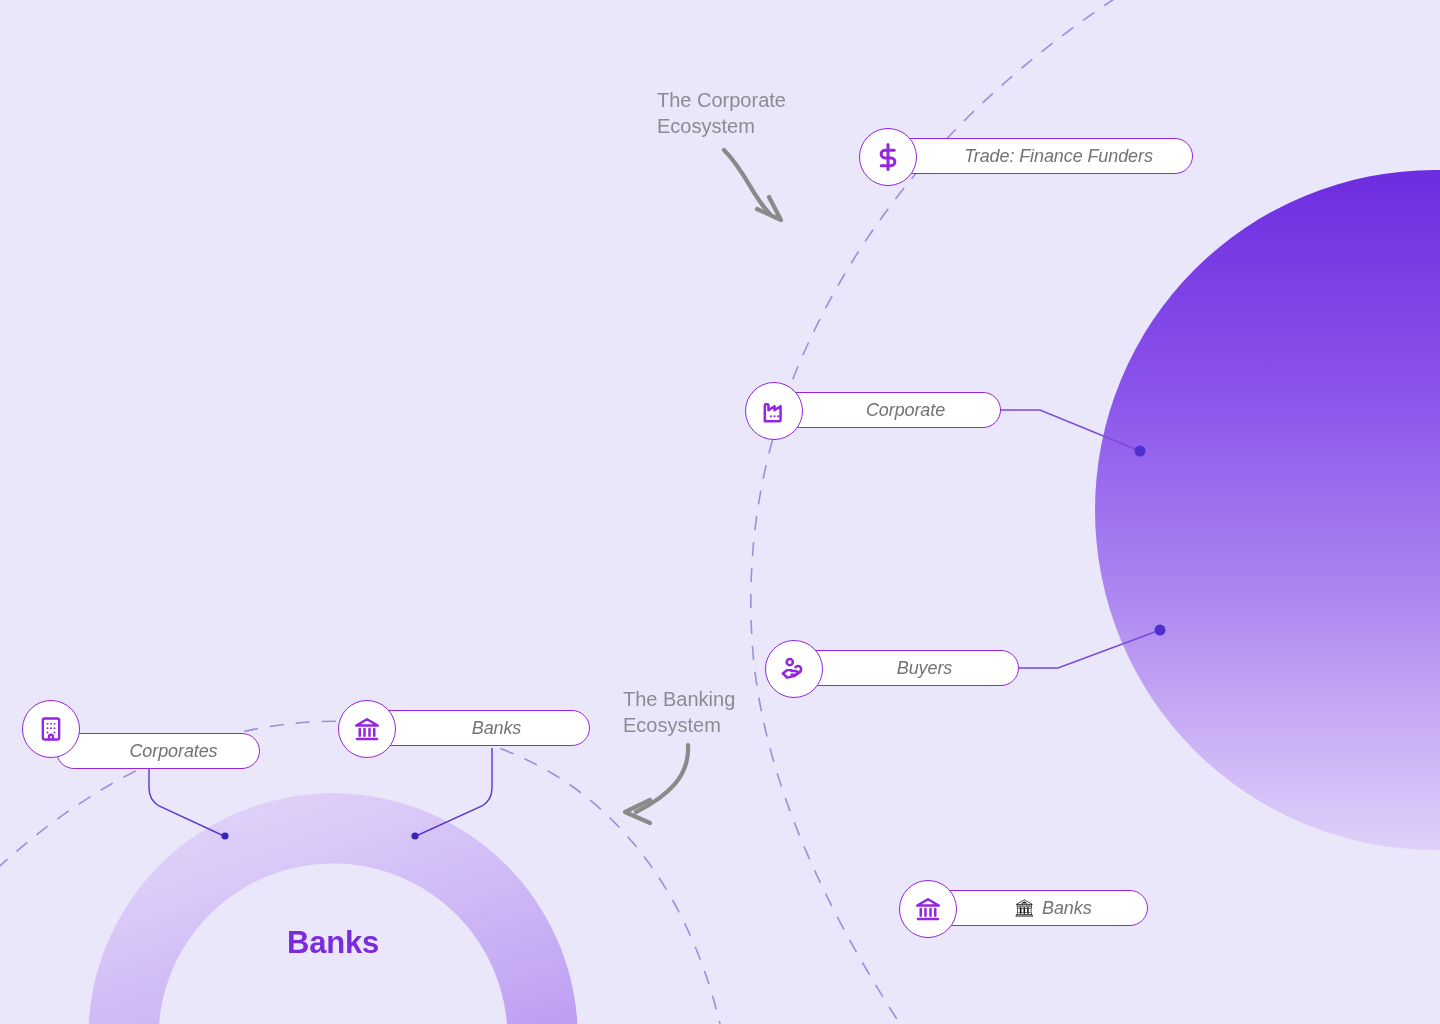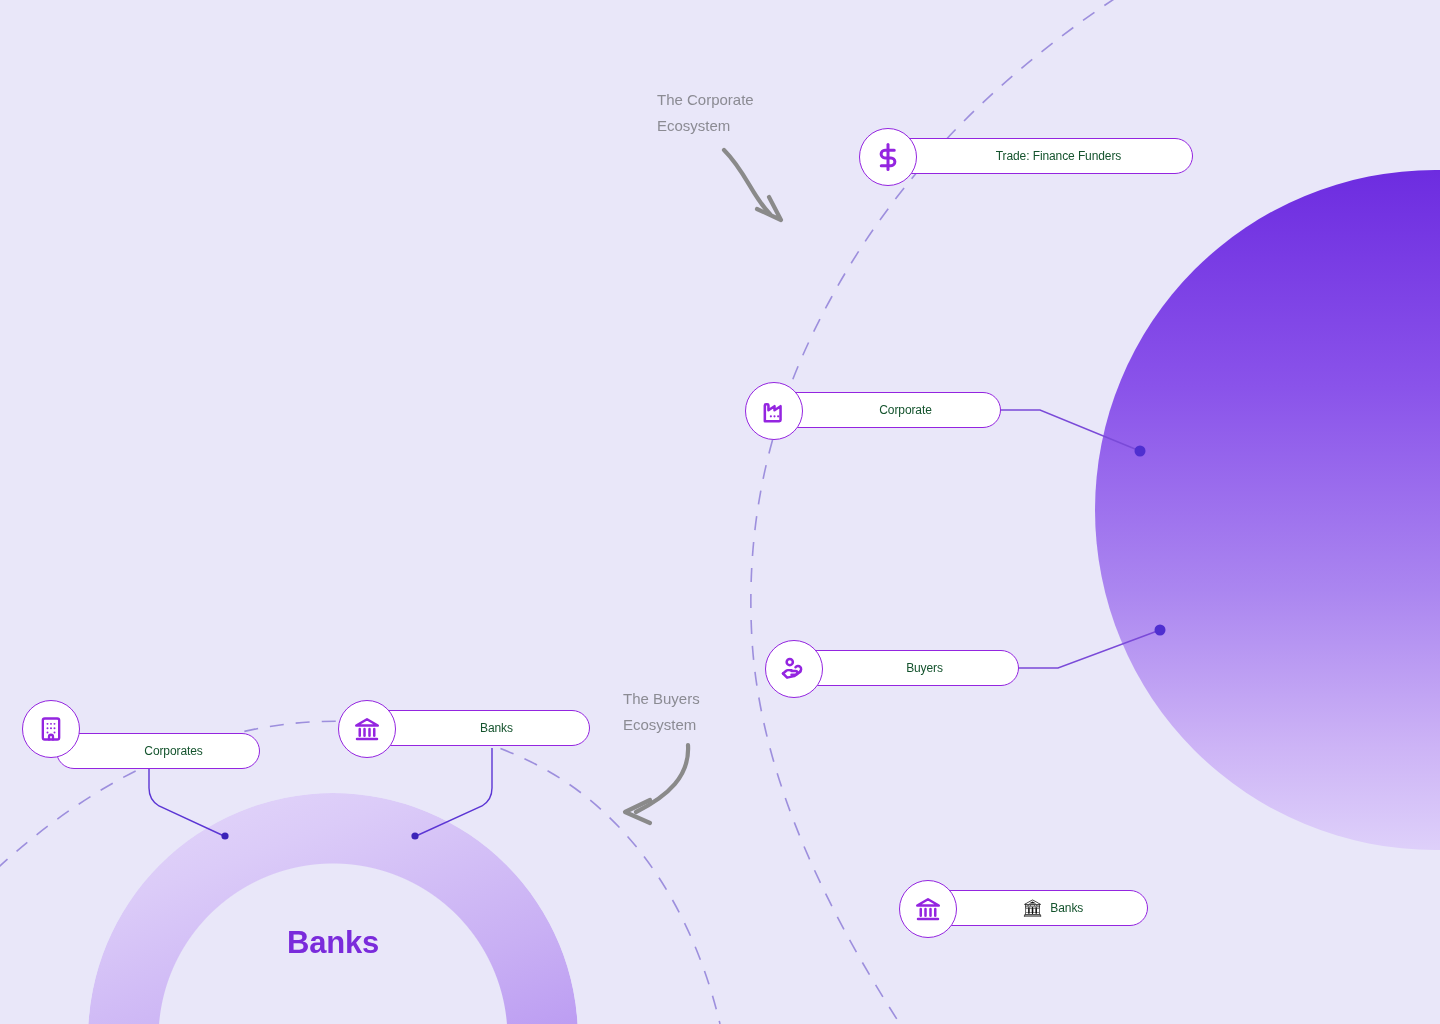--- a/index.html
+++ b/index.html
@@ -50,21 +50,21 @@
     color:#7a2bdb;
     font-size:31px;
     font-weight:bold;
     letter-spacing:-0.2px;
   }
 
   
   .annot{
     position:absolute;
     color:#8b8b93;
-    font-size:15px;
+    font-size:20px;
     line-height:26px;
     white-space:pre-line;
   }
   .annot-corporate{left:657px;top:87px;width:210px;}
   .annot-banking{left:623px;top:686px;width:190px;}
 
   
   .node{position:absolute;height:56px;}
   .node .pill{
     position:absolute;
@@ -73,24 +73,25 @@
     border:1px solid #9425e0;
     border-radius:18px;
     background:#ffffff;
     display:flex;
     align-items:center;
     justify-content:center;
     box-sizing:border-box;
     padding:0 16px 0 40px;
   }
   .node .pill .ptext{
-    color:#14532d;
-    font-size:12px;
+    color:#737373;
+    font-size:18px;
     white-space:nowrap;
     letter-spacing:-0.1px;
+    font-style:italic;
   }
   .node .pill .emoji{
     font-size:17px;
     margin-right:7px;
     color:#111;
     line-height:1;
   }
   .node .bubble{
     position:absolute;
     left:0;top:-10px;
@@ -152,21 +153,21 @@
     </g>
 
     <g>
       <path d="M 688 745 C 690 776 668 796 636 812" fill="none" stroke="#8a8a8a" stroke-width="4.2" stroke-linecap="round"></path>
       <path d="M 650 800 L 625 812 L 650 823" fill="none" stroke="#8a8a8a" stroke-width="4.2" stroke-linecap="round" stroke-linejoin="round"></path>
     </g>
   </svg>
 
   <div class="annot annot-corporate">The Corporate
 Ecosystem</div>
-  <div class="annot annot-banking">The Buyers
+  <div class="annot annot-banking">The Banking
 Ecosystem</div>
 
   <div class="node" id="node-funders">
     <div class="pill">
       <span class="emoji"></span>
       <span class="ptext">Trade: Finance Funders</span>
     </div>
     <div class="bubble">
       <svg width="30" height="30" viewBox="0 0 24 24" fill="none" stroke="#9425e0" stroke-width="2.4" stroke-linecap="round" stroke-linejoin="round">
         <line x1="12" y1="2" x2="12" y2="22"></line>

